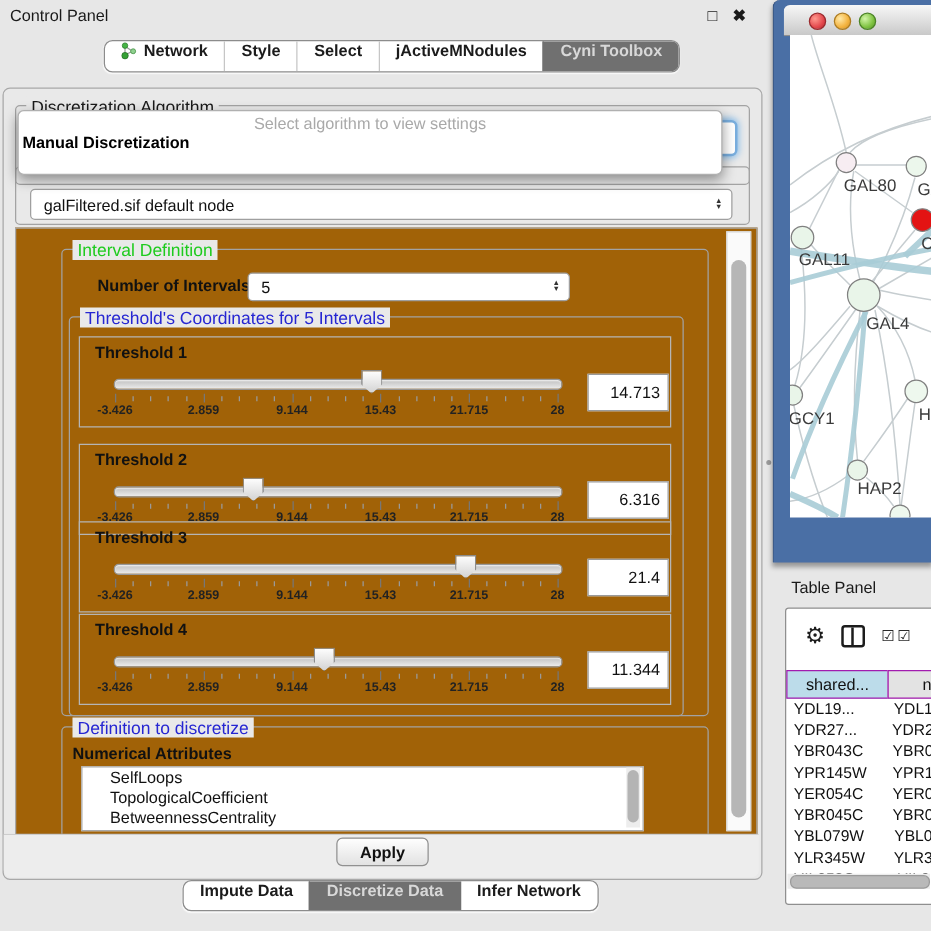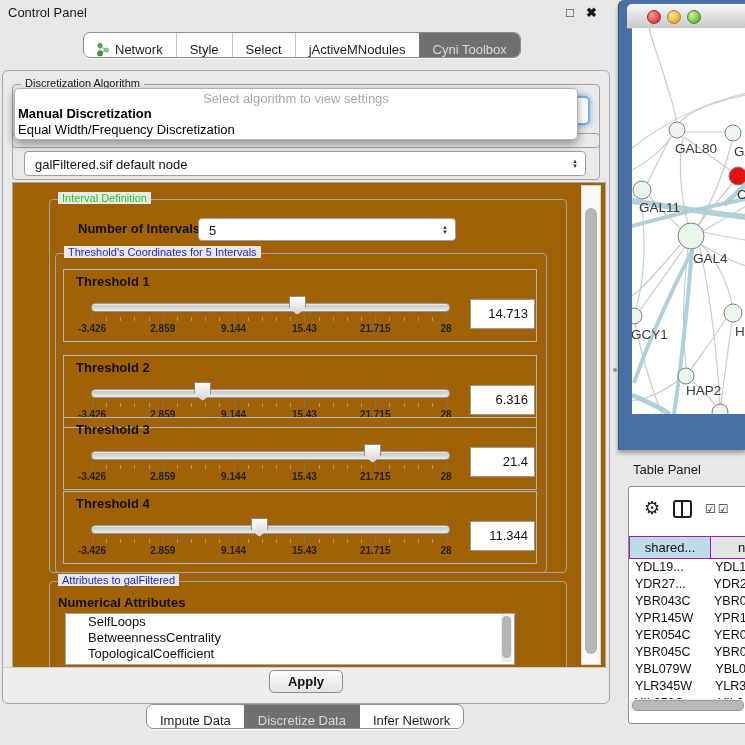--- a/index.html
+++ b/index.html
@@ -5,29 +5,29 @@
   html,body{margin:0;padding:0;}
   body{font-family:"Liberation Sans",sans-serif;}
   #screen{position:relative;width:745px;height:745px;background:#e7e7e7;overflow:hidden;
           font-family:"Liberation Sans",sans-serif;color:#111;}
   .abs{position:absolute;}
   
   .cp-title{left:8px;top:5px;font-size:13px;color:#1a1a1a;}
   .win-ico{top:5px;font-size:13px;color:#1a1a1a;cursor:default;}
   .seg{display:flex;background:#fff;border:1px solid #8c8c8c;border-radius:7px;overflow:hidden;
        box-shadow:0 1px 1px rgba(255,255,255,.8);}
-  .seg .sg{font-size:13px;font-weight:normal;color:#1b1b1b;display:flex;align-items:flex-end;
+  .seg .sg{font-size:13px;font-weight:bold;color:#1b1b1b;display:flex;align-items:flex-start;
            padding:0 13px;border-left:1px solid #c6c6c6;white-space:nowrap;}
   .seg .sg:first-child{border-left:none;}
   .seg .sg.sel{background:#707070;color:#d8d8d8;border-left-color:#707070;}
   .seg .sg.sel + .sg{border-left-color:#707070;}
   .body-panel{left:2px;top:70px;width:606px;height:632px;border:1px solid #a8a8a8;
               border-radius:6px;background:#e9e9e9;}
   .grp{border:1px solid #a3a3a3;border-radius:4px;}
-  .legend{position:absolute;top:-8px;left:8px;background:#e9e9e9;padding:0 4px;font-size:11px;
+  .legend{position:absolute;top:-8px;left:8px;background:#e9e9e9;padding:0 4px;font-size:14px;
           color:#1a1a1a;white-space:nowrap;}
   .legend.green{color:#1ecb1e;}
   .legend.blue{color:#2626d2;}
   .combo{background:#fff;border:1px solid #9f9f9f;border-radius:4px;font-size:13px;color:#111;}
   .combo .txt{position:absolute;left:10px;top:50%;transform:translateY(-50%);white-space:nowrap;}
   .combo .arrows{position:absolute;right:7px;top:50%;transform:translateY(-50%);
                  font-size:6px;line-height:5px;color:#333;text-align:center;}
   .popup{left:14px;top:88px;width:562px;height:50px;background:#fff;border:1px solid #b0b0b0;
          border-radius:5px;box-shadow:0 4px 10px rgba(0,0,0,.4);z-index:50;font-size:13px;}
   .popup .ph{position:absolute;left:0;right:0;top:2px;text-align:center;color:#a9a9a9;}
@@ -120,21 +120,20 @@
   <div class="abs body-panel"></div>
 
   <div class="abs grp" style="left:12px;top:84px;width:586px;height:62px;">
     <span class="legend">Discretization Algorithm</span>
   </div>
   <div class="abs focus-combo"></div>
 
   <div class="abs popup">
     <div class="ph">Select algorithm to view settings</div>
     <div class="it" style="top:17px;font-weight:bold;">Manual Discretization</div>
-    <div class="it" style="top:33px;">Equal Width/Frequency Discretization</div>
   </div>
 
   <div class="abs grp" style="left:12px;top:133px;width:586px;height:45px;">
     <span class="legend">Table Data</span>
   </div>
   <div class="abs combo" style="left:24px;top:151px;width:560px;height:23px;">
     <span class="txt">galFiltered.sif default node</span>
     <span class="arrows">▲<br>▼</span>
   </div>
 
@@ -316,27 +315,27 @@
           <span style="left: 98.8px;">2.859</span>
           <span style="left: 169.6px;">9.144</span>
           <span style="left: 240.4px;">15.43</span>
           <span style="left: 311.2px;">21.715</span>
           <span style="left: 382px;">28</span>
         </div>
       <div class="t-value">11.344</div>
     </div>
 
     <div class="grp" style="position:absolute;left:36px;top:398px;width:516px;height:100px;">
-      <span class="legend blue">Attributes to galFiltered</span>
+      <span class="legend blue">Definition to discretize</span>
     </div>
     <div style="position:absolute;left:45px;top:412px;font-size:13px;font-weight:bold;">Numerical Attributes</div>
     <div style="position:absolute;left:52px;top:430px;width:448px;height:50px;background:#fff;border:1px solid #a8a8a8;overflow:hidden;" id="attr-list">
         <div class="attr-item">SelfLoops</div>
+        <div class="attr-item">TopologicalCoefficient</div>
         <div class="attr-item">BetweennessCentrality</div>
-        <div class="attr-item">TopologicalCoefficient</div>
       </div>
     <div style="position:absolute;left:488px;top:431px;width:11px;height:48px;background:#ededed;">
       <div style="position:absolute;left:1px;top:2px;width:9px;height:42px;background:#b4b4b4;border-radius:5px;"></div>
     </div>
 
     <div class="sb-v-track">
       <div class="sb-v-thumb" style="left:3px;"></div>
     </div>
   </div>
 

